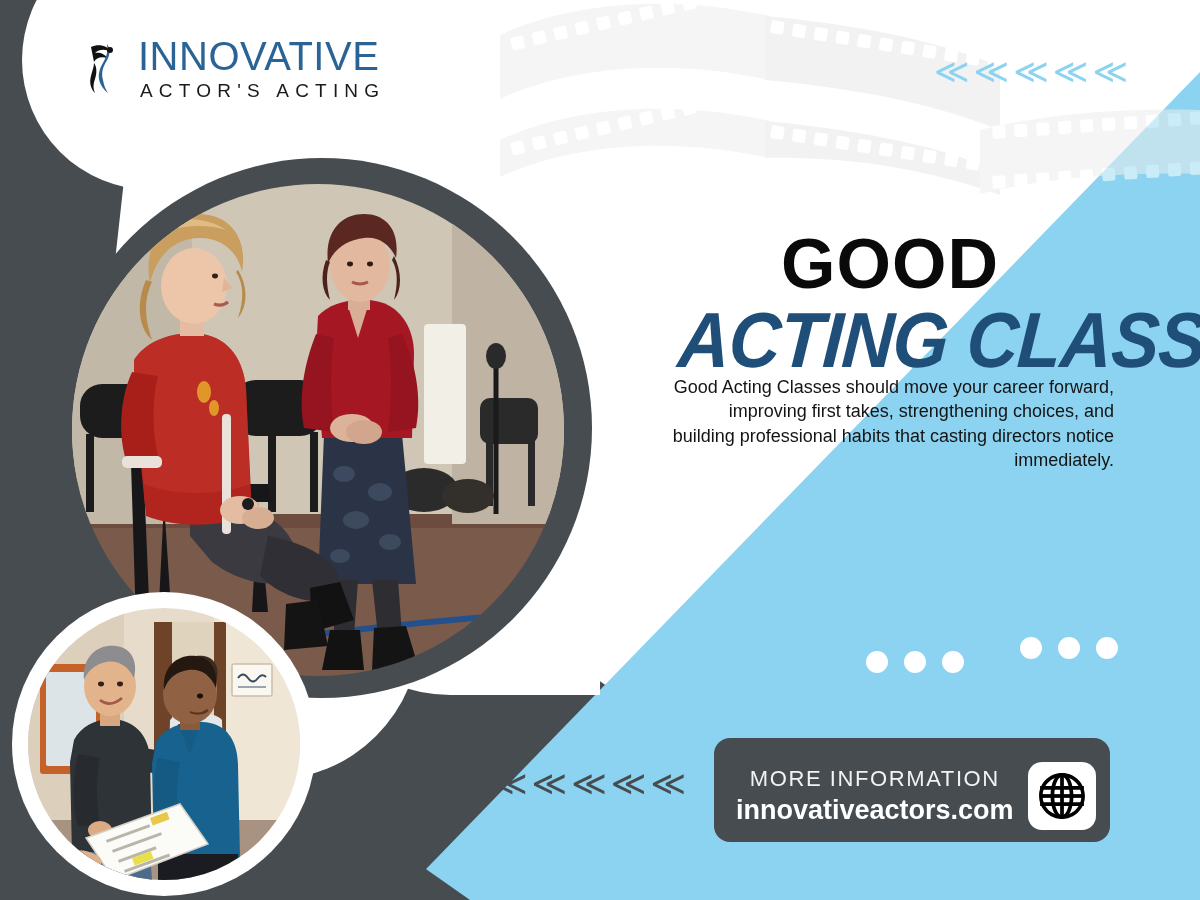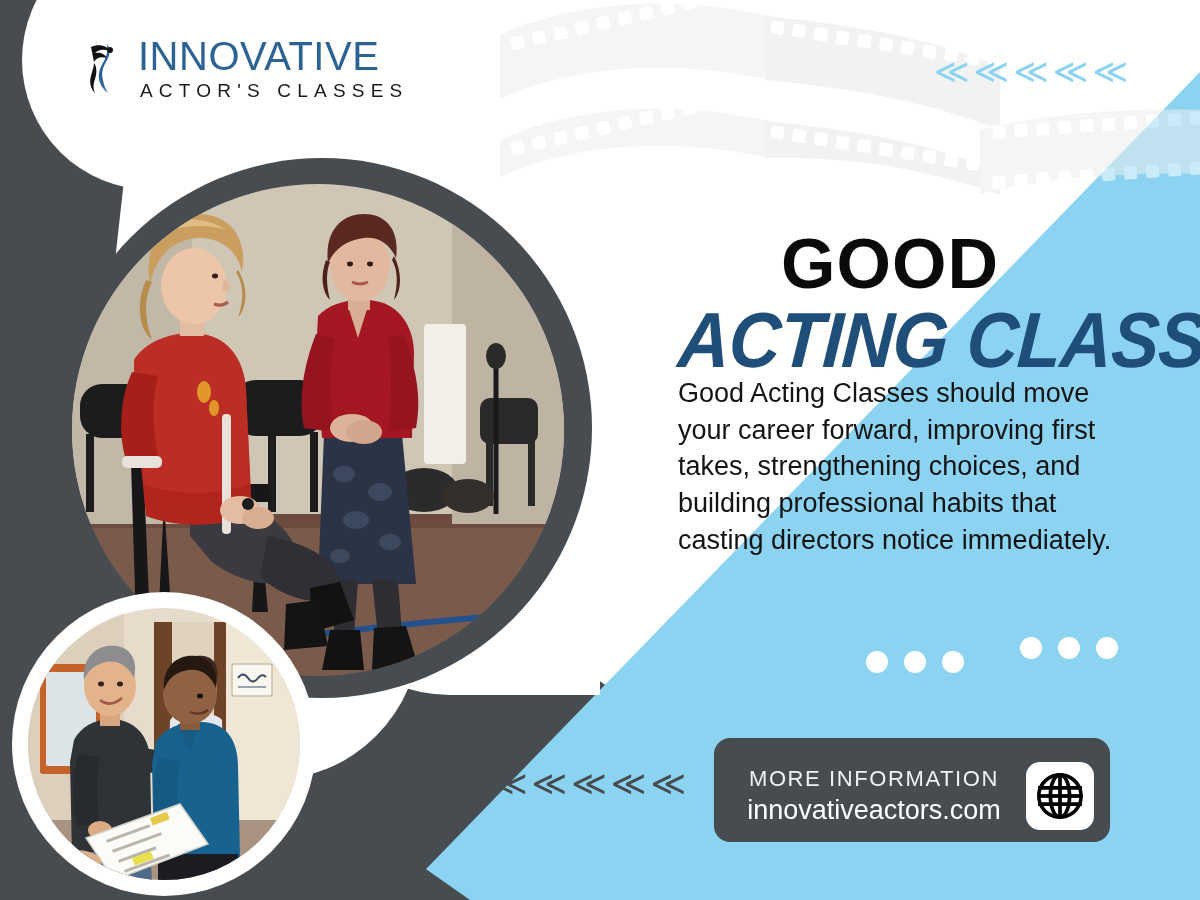--- a/index.html
+++ b/index.html
@@ -127,25 +127,24 @@
     transform-origin:center;
     margin-top:2px;
     white-space:nowrap;
   }
 
   
   .body-copy {
     position:absolute;
     left:662px; top:375px;
     width:452px;
-    text-align:left;
-    font-size:27px;
+    text-align:right;
+    font-size:18px;
     line-height:1.36;
     color:#141414;
-    margin-left:16px;
   }
 
   
   .chev-row { position:absolute; display:flex; }
   .chev {
     font-size:34px; line-height:1; font-weight:400;
   }
   .chev-top {
     left:934px; top:54px; gap:4px;
   }
@@ -211,21 +210,21 @@
   .cta-text {
     flex:1;
     display:flex; flex-direction:column; align-items:center;
     color:#ffffff;
   }
   .cta-label {
     font-size:22px; letter-spacing:1.6px; font-weight:400;
     color:#f2f2f2;
   }
   .cta-url {
-    font-size:27px; font-weight:400; margin-top:3px;
+    font-size:27px; font-weight:700; margin-top:3px;
     color:#ffffff;
   }
   .cta-icon {
     width:68px; height:68px; flex:none;
     background:#ffffff; border-radius:14px;
     display:flex; align-items:center; justify-content:center;
   }
   .cta-icon svg { width:50px; height:50px; }
 </style>
 </head>
@@ -301,21 +300,21 @@
   <div class="logo">
     <svg class="logo-mark" viewBox="0 0 34 54">
       <path d="M5 6 C13 2, 22 5, 25 11 C20 8, 13 8, 9 12 C14 11, 19 13, 21 17 C15 15, 10 17, 8 21 Z" fill="#111111"></path>
       <path d="M21 3 C25 8, 24 15, 20 21 C17 26, 15 32, 17 39 C18 45, 20 49, 22 52
                C18 49, 14 44, 13 38 C12 31, 15 25, 18 20 C21 15, 22 9, 21 3 Z" fill="#2C6395"></path>
       <path d="M8 22 C11 26, 11 32, 9 38 C7 43, 7 48, 9 52 C5 48, 3 42, 5 35 C6 30, 8 26, 8 22 Z" fill="#111111"></path>
       <circle cx="24" cy="9" r="3" fill="#111111"></circle>
     </svg>
     <div class="logo-text">
       <div class="logo-title">INNOVATIVE</div>
-      <div class="logo-sub">ACTOR'S CLASSES</div>
+      <div class="logo-sub">ACTOR'S ACTING</div>
     </div>
   </div>
 
   <div class="chev-row chev-top">
     <span class="chev">≪</span>
     <span class="chev">≪</span>
     <span class="chev">≪</span>
     <span class="chev">≪</span>
     <span class="chev">≪</span>
   </div>

